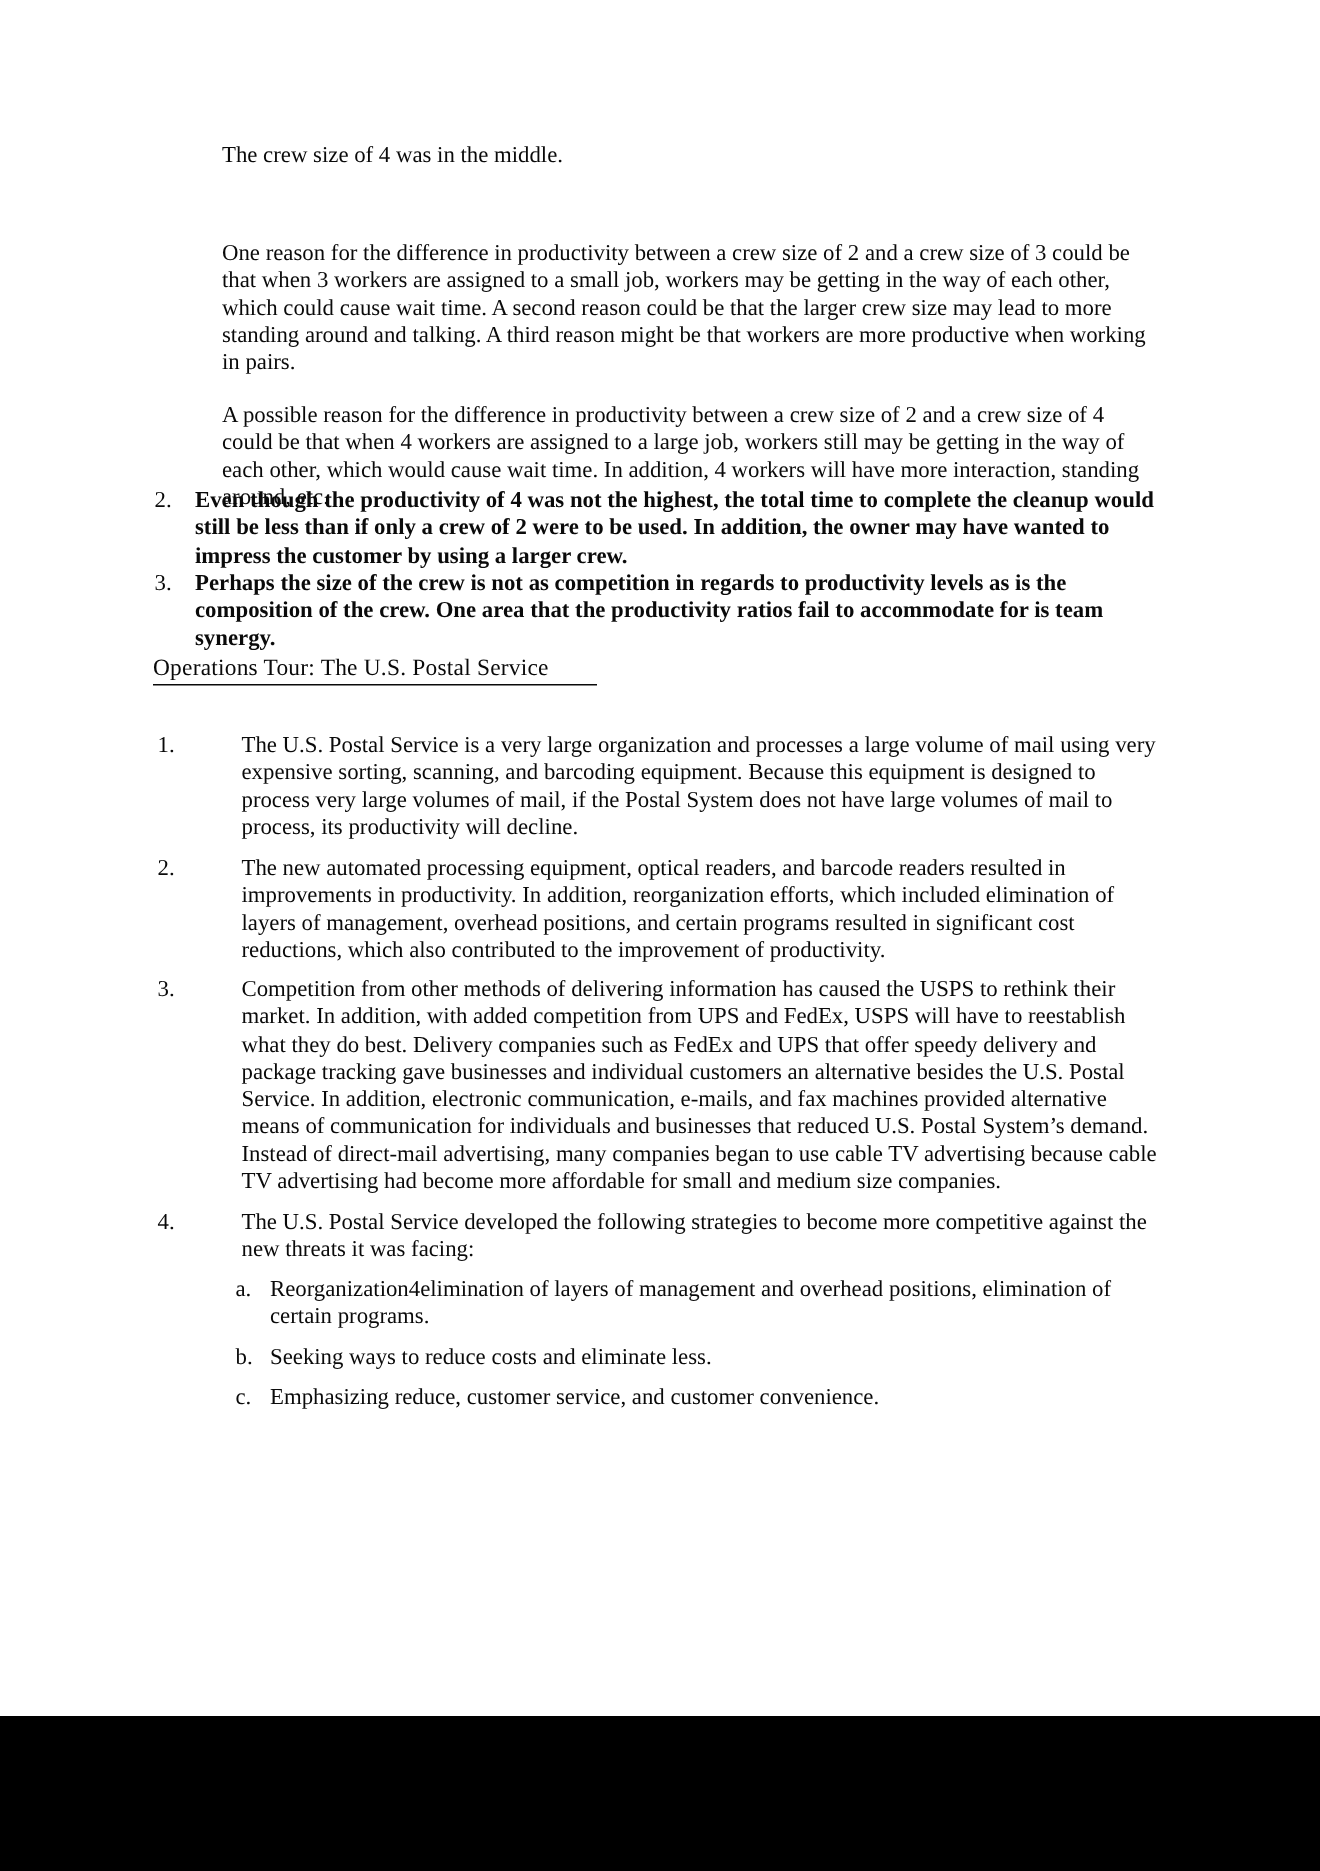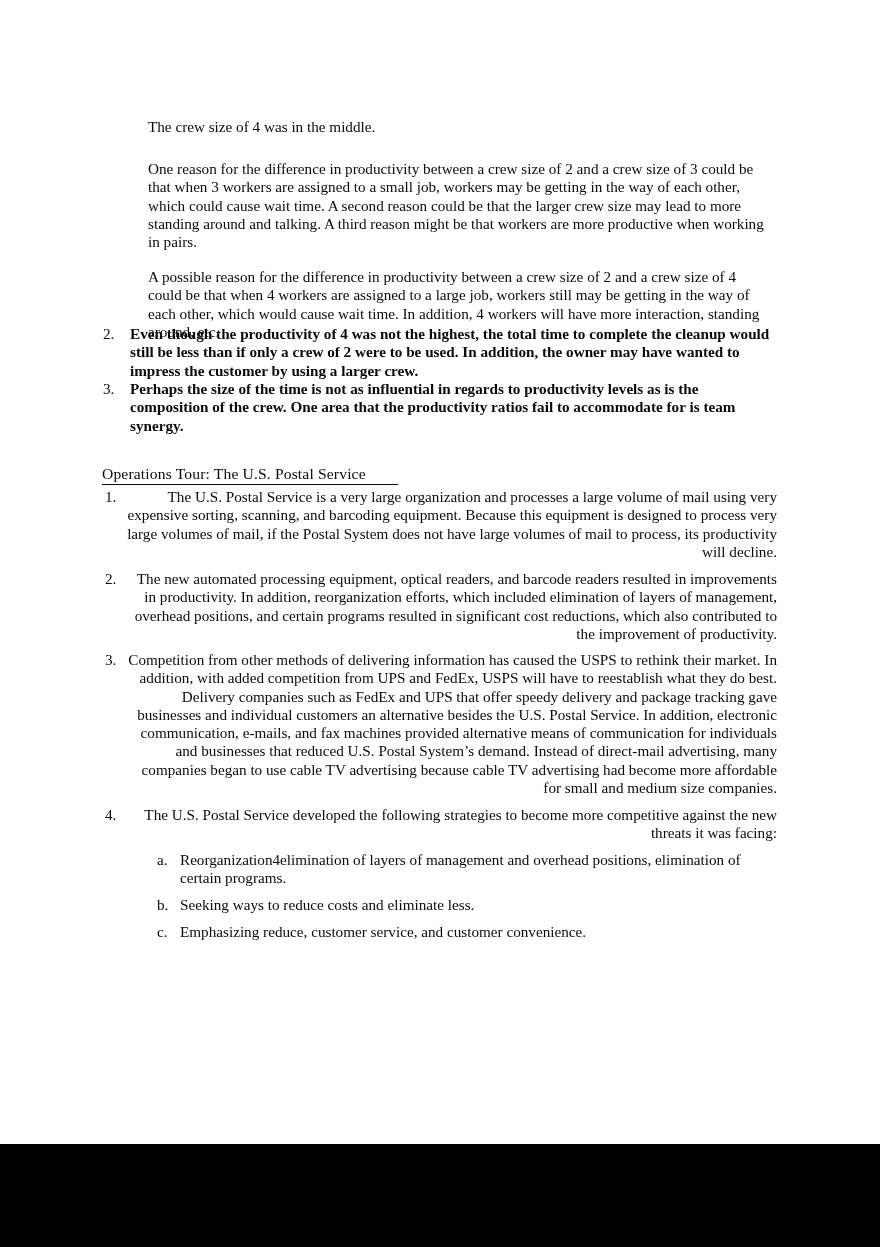--- a/index.html
+++ b/index.html
@@ -51,21 +51,21 @@
     line-height: 18.3px;
     color: #0a0a0a;
   }
 
   
   .list-a .row { left: 103px; width: 675px; }
   .list-a .row .body { margin-left: 27px; font-weight: bold; }
 
   
   .list-b .row { left: 105px; width: 672px; }
-  .list-b .row .body { margin-left: 20px; text-align: right; }
+  .list-b .row .body { margin-left: 56px; }
 
   
   .list-c .row { left: 157px; width: 620px; }
   .list-c .row .body { margin-left: 23px; }
 
   .heading {
     position: absolute;
     font-size: 15.6px;
     line-height: 19px;
     letter-spacing: 0.15px;
@@ -82,38 +82,38 @@
     width: 880px;
     background: #000000;
   }
 </style>
 </head>
 <body>
 
 <div class="page">
   <div class="content">
 
-    <div class="para" style="left:148px; top:118px; width:625px;">The crew size of 4 was in the middle.</div>
+    <div class="para" style="left:148px; top:95px; width:625px;">The crew size of 4 was in the middle.</div>
 
     <div class="para" style="left:148px; top:160px; width:625px;">One reason for the difference in productivity between a crew size of 2 and a crew size of 3 could be that when 3 workers are assigned to a small job, workers may be getting in the way of each other, which could cause wait time. A second reason could be that the larger crew size may lead to more standing around and talking. A third reason might be that workers are more productive when working in pairs.</div>
 
     <div class="para" style="left:148px; top:268px; width:617px;">A possible reason for the difference in productivity between a crew size of 2 and a crew size of 4 could be that when 4 workers are assigned to a large job, workers still may be getting in the way of each other, which would cause wait time. In addition, 4 workers will have more interaction, standing around, etc.</div>
 
     <div class="list-a">
       <div class="row" style="top:325px;">
         <span class="marker">2.</span>
         <span class="body">Even though the productivity of 4 was not the highest, the total time to complete the cleanup would still be less than if only a crew of 2 were to be used. In addition, the owner may have wanted to impress the customer by using a larger crew.</span>
       </div>
       <div class="row" style="top:380px;">
         <span class="marker">3.</span>
-        <span class="body">Perhaps the size of the time is not as influential in regards to productivity levels as is the composition of the crew. One area that the productivity ratios fail to accommodate for is team synergy.</span>
+        <span class="body">Perhaps the size of the crew is not as competition in regards to productivity levels as is the composition of the crew. One area that the productivity ratios fail to accommodate for is team synergy.</span>
       </div>
     </div>
 
-    <div class="heading" style="left:102px; top:464px;">Operations Tour: The U.S. Postal Service        </div>
+    <div class="heading" style="left:102px; top:436px;">Operations Tour: The U.S. Postal Service        </div>
 
     <div class="list-b">
       <div class="row" style="top:488px;">
         <span class="marker">1.</span>
         <span class="body">The U.S. Postal Service is a very large organization and processes a large volume of mail using very expensive sorting, scanning, and barcoding equipment. Because this equipment is designed to process very large volumes of mail, if the Postal System does not have large volumes of mail to process, its productivity will decline.</span>
       </div>
       <div class="row" style="top:570px;">
         <span class="marker">2.</span>
         <span class="body">The new automated processing equipment, optical readers, and barcode readers resulted in improvements in productivity. In addition, reorganization efforts, which included elimination of layers of management, overhead positions, and certain programs resulted in significant cost reductions, which also contributed to the improvement of productivity.</span>
       </div>

